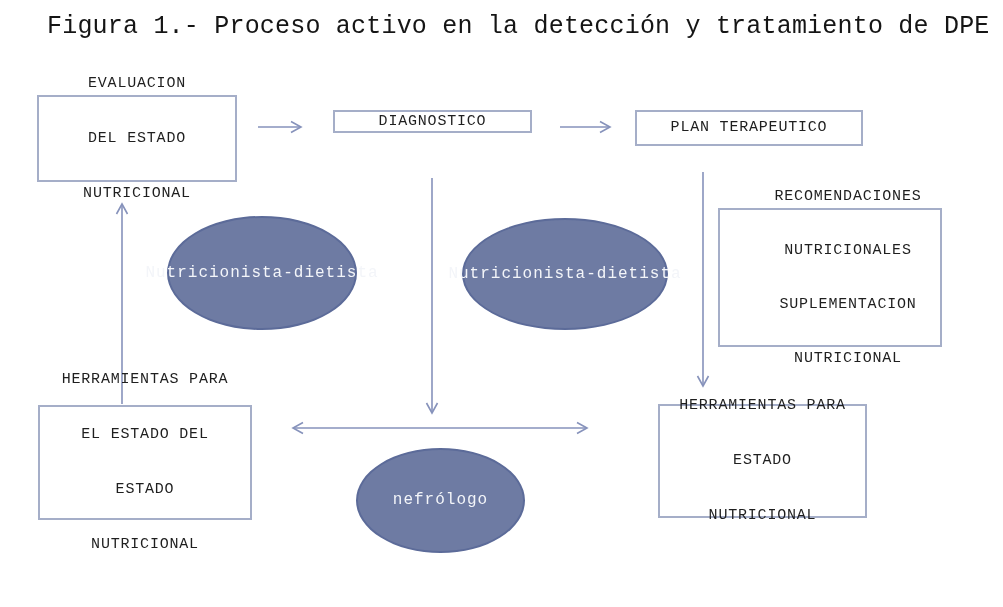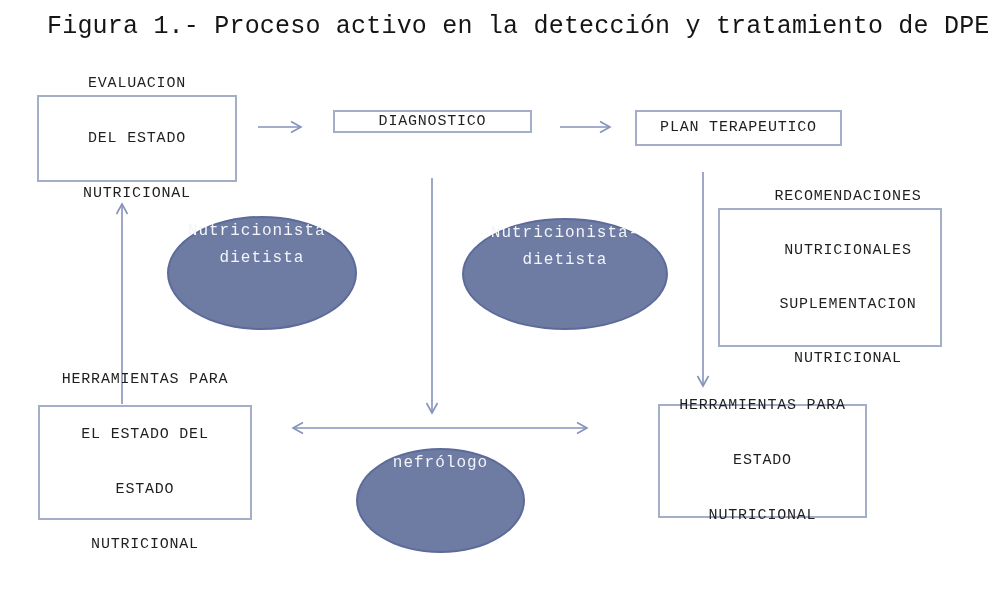--- a/index.html
+++ b/index.html
@@ -45,31 +45,32 @@
     line-height: 28px;
     letter-spacing: 0.8px;
     gap: 27px;
   }
   .ellipse {
     position: absolute;
     border: 2px solid var(--ellipse-border);
     background: var(--ellipse-fill);
     border-radius: 50%;
     display: flex;
-    flex-direction: column;
+    flex-direction: row;
+    justify-content: center;
     align-items: center;
     text-align: center;
     color: var(--ellipse-text);
     font-size: 16px;
     line-height: 27px;
     letter-spacing: 1px;
   }
   .box-evaluacion    { left: 37px;  top: 95px;  width: 200px; height: 87px;  }
   .box-diagnostico   { left: 333px; top: 110px; width: 199px; height: 23px;  }
-  .box-plan          { left: 635px; top: 110px; width: 207px; height: 36px;  }
+  .box-plan          { left: 635px; top: 110px; width: 228px; height: 36px;  }
   .box-recomendaciones { left: 718px; top: 208px; width: 224px; height: 139px; line-height: 27px; padding-left: 36px; }
   .box-cribado       { left: 38px;  top: 405px; width: 214px; height: 115px; }
   .box-seguimiento   { left: 658px; top: 404px; width: 209px; height: 114px; }
   .ellipse-nutri-left  { left: 167px; top: 216px; width: 190px; height: 114px; }
   .ellipse-nutri-right { left: 462px; top: 218px; width: 206px; height: 112px; }
   .ellipse-nefrologo   { left: 356px; top: 448px; width: 169px; height: 105px; }
   .arrow-layer {
     position: absolute;
     left: 0; top: 0;
     width: 1003px; height: 607px;

